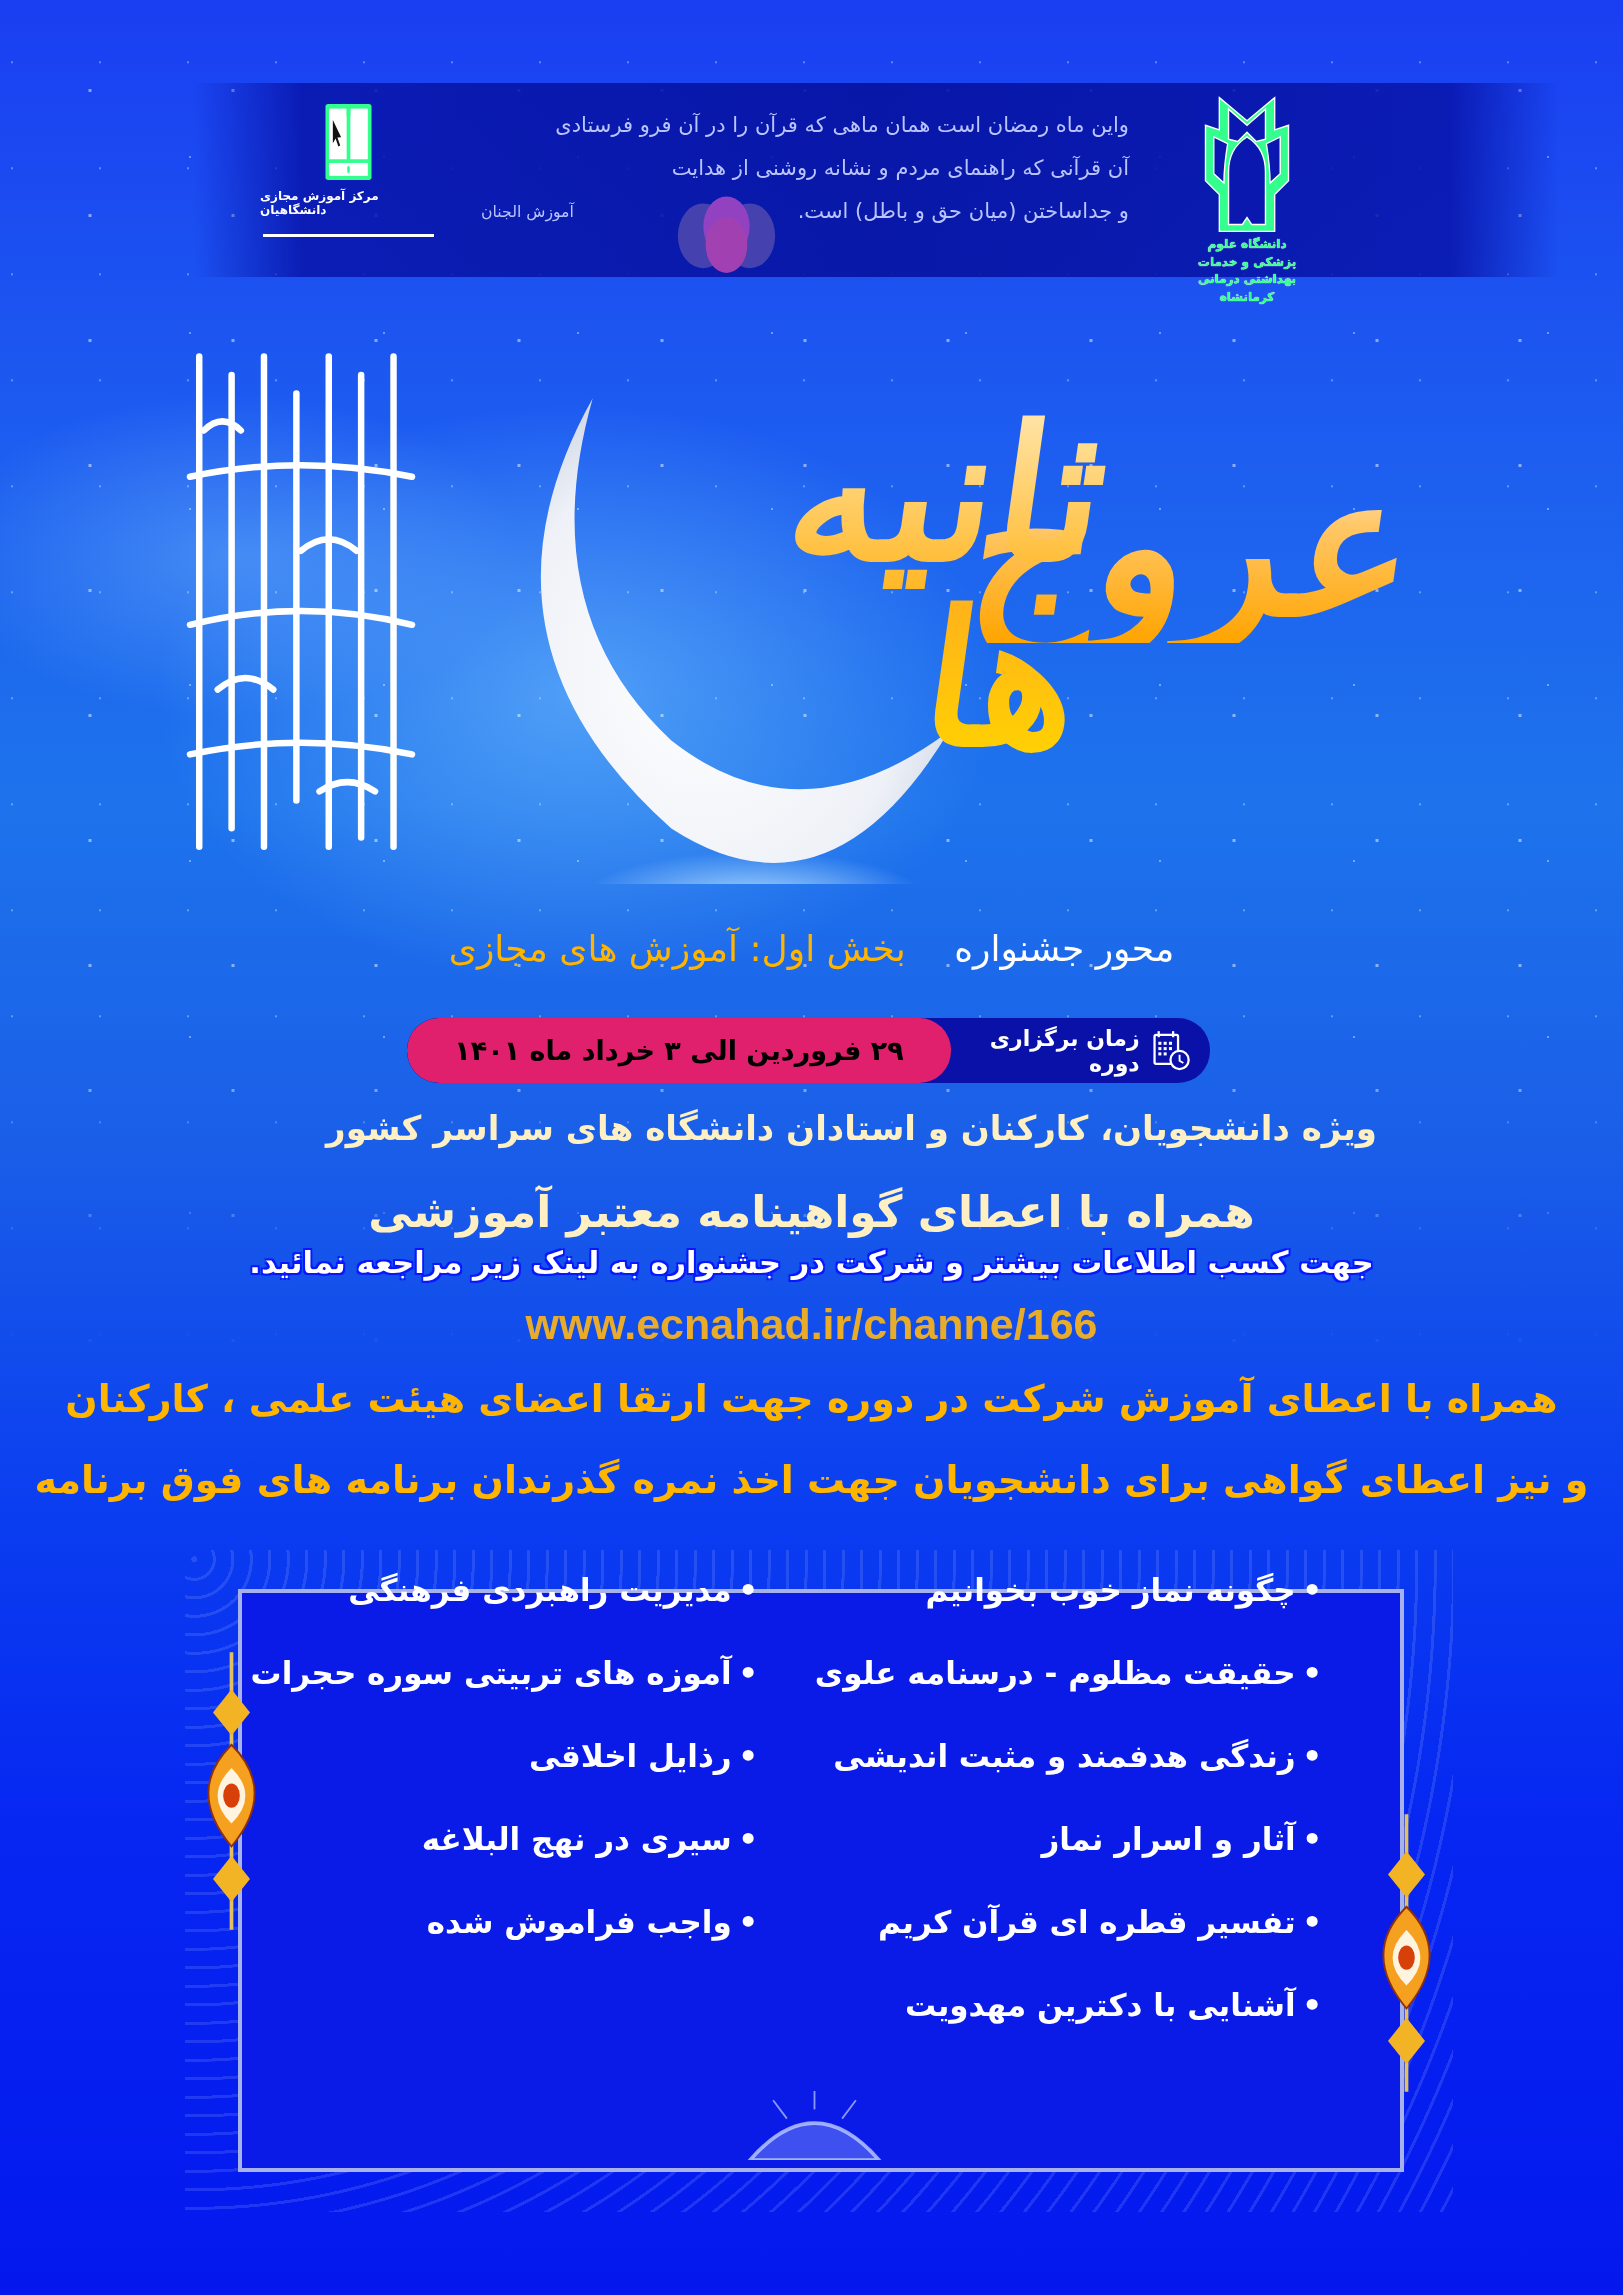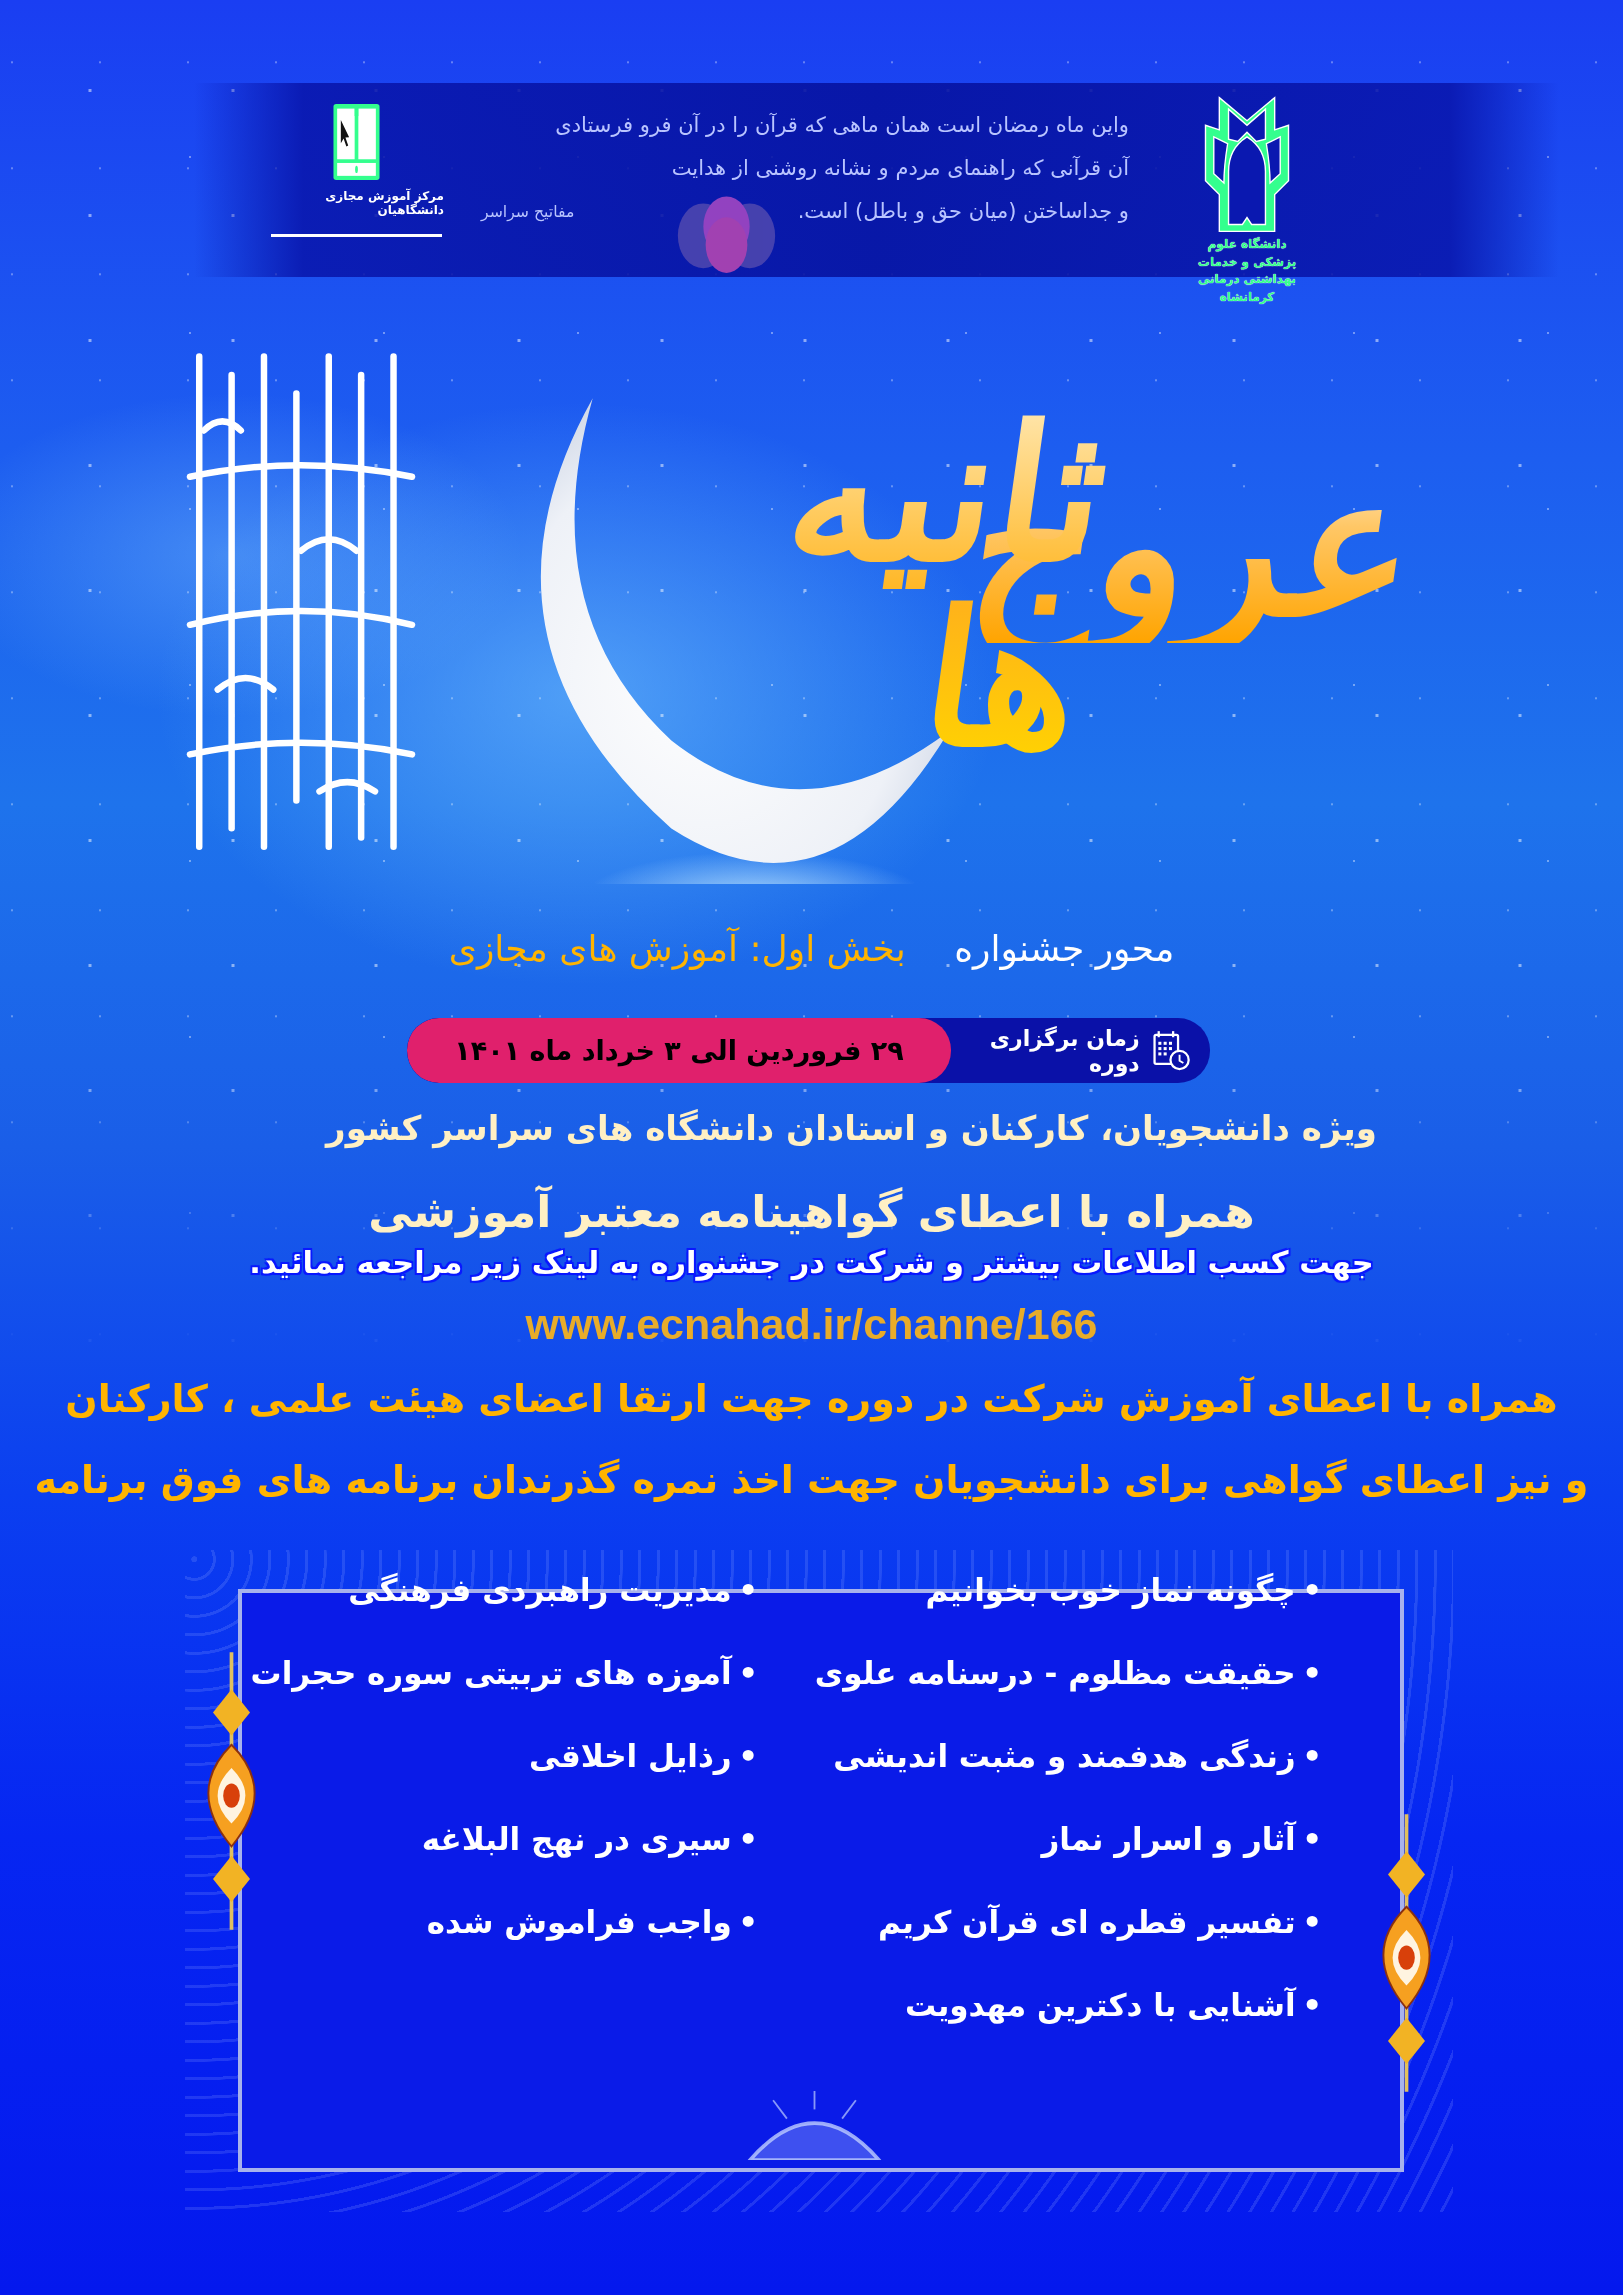--- a/index.html
+++ b/index.html
@@ -20,21 +20,21 @@
     opacity: 0.55;
     -webkit-mask-image: linear-gradient(180deg, #000 0%, #000 45%, transparent 60%);
             mask-image: linear-gradient(180deg, #000 0%, #000 45%, transparent 60%);
   }
   
   .header-band { position: absolute; left: 194px; top: 83px; width: 1365px; height: 194px;
     background: linear-gradient(90deg, rgba(10,20,180,0) 0%, rgba(8,20,170,0.85) 8%, rgba(6,18,160,0.9) 50%, rgba(8,20,170,0.85) 92%, rgba(10,20,180,0) 100%); }
   .logo-right { position: absolute; left: 1189px; top: 93px; width: 116px; height: 176px; }
   .logo-right svg { width: 102px; height: 143px; display: block; margin: 0 auto; }
   .logo-right .caption { color: #34ff8e; font-weight: bold; font-size: 12px; text-align: center; line-height: 17.6px; direction: rtl; text-shadow: 0 0 0.9px #fff, 0 0 0.9px #fff; }
-  .logo-left { position: absolute; left: 268px; top: 104px; width: 176px; text-align: right; }
+  .logo-left { position: absolute; left: 260px; top: 104px; width: 176px; text-align: left; }
   .logo-left .book { width: 93px; height: 76px; margin: 0 auto; position: relative; }
   .logo-left .caption { color: #ffffff; font-weight: bold; font-size: 12px; margin-top: 9.3px; direction: rtl; }
   .logo-left .rule { width: 171px; height: 2.8px; background: #fff; margin: 16.7px auto 0; }
   .verse { position: absolute; left: 481px; top: 104px; width: 648px; direction: rtl; color: #b9c4ff; font-size: 21px; line-height: 43px; text-align: justify; }
   .verse .line { display: block; }
   .verse .line3 { display: flex; justify-content: space-between; align-items: center; }
   .verse .source { font-size: 15.7px; }
   .flower { position: absolute; left: 657px; top: 194px; width: 139px; height: 79px; }
   
   .calligraphy { position: absolute; left: 162px; top: 338px; width: 278px; height: 532px; }
@@ -98,21 +98,21 @@
     </svg>
     <div class="caption">دانشگاه علوم پزشکی و خدمات</div>
     <div class="caption">بهداشتی درمانی کرمانشاه</div>
   </div>
 
   <div class="verse">
     <span class="line">واین ماه رمضان است همان ماهی که قرآن را در آن فرو فرستادی</span>
     <span class="line">آن قرآنی که راهنمای مردم و نشانه روشنی از هدایت</span>
     <span class="line line3">
       <span>و جداساختن (میان حق و باطل) است.</span>
-      <span class="source">مفاتیح سراسر</span>
+      <span class="source">آموزش الجنان</span>
     </span>
   </div>
 
   <svg class="flower" viewBox="0 0 300 170">
     <g opacity="0.75">
       <ellipse cx="100" cy="90" rx="55" ry="70" fill="#5a4fb0"></ellipse>
       <ellipse cx="200" cy="90" rx="55" ry="70" fill="#5a4fb0"></ellipse>
       <ellipse cx="150" cy="70" rx="50" ry="65" fill="#c050c8"></ellipse>
       <ellipse cx="150" cy="110" rx="45" ry="60" fill="#d44fb4"></ellipse>
     </g>

